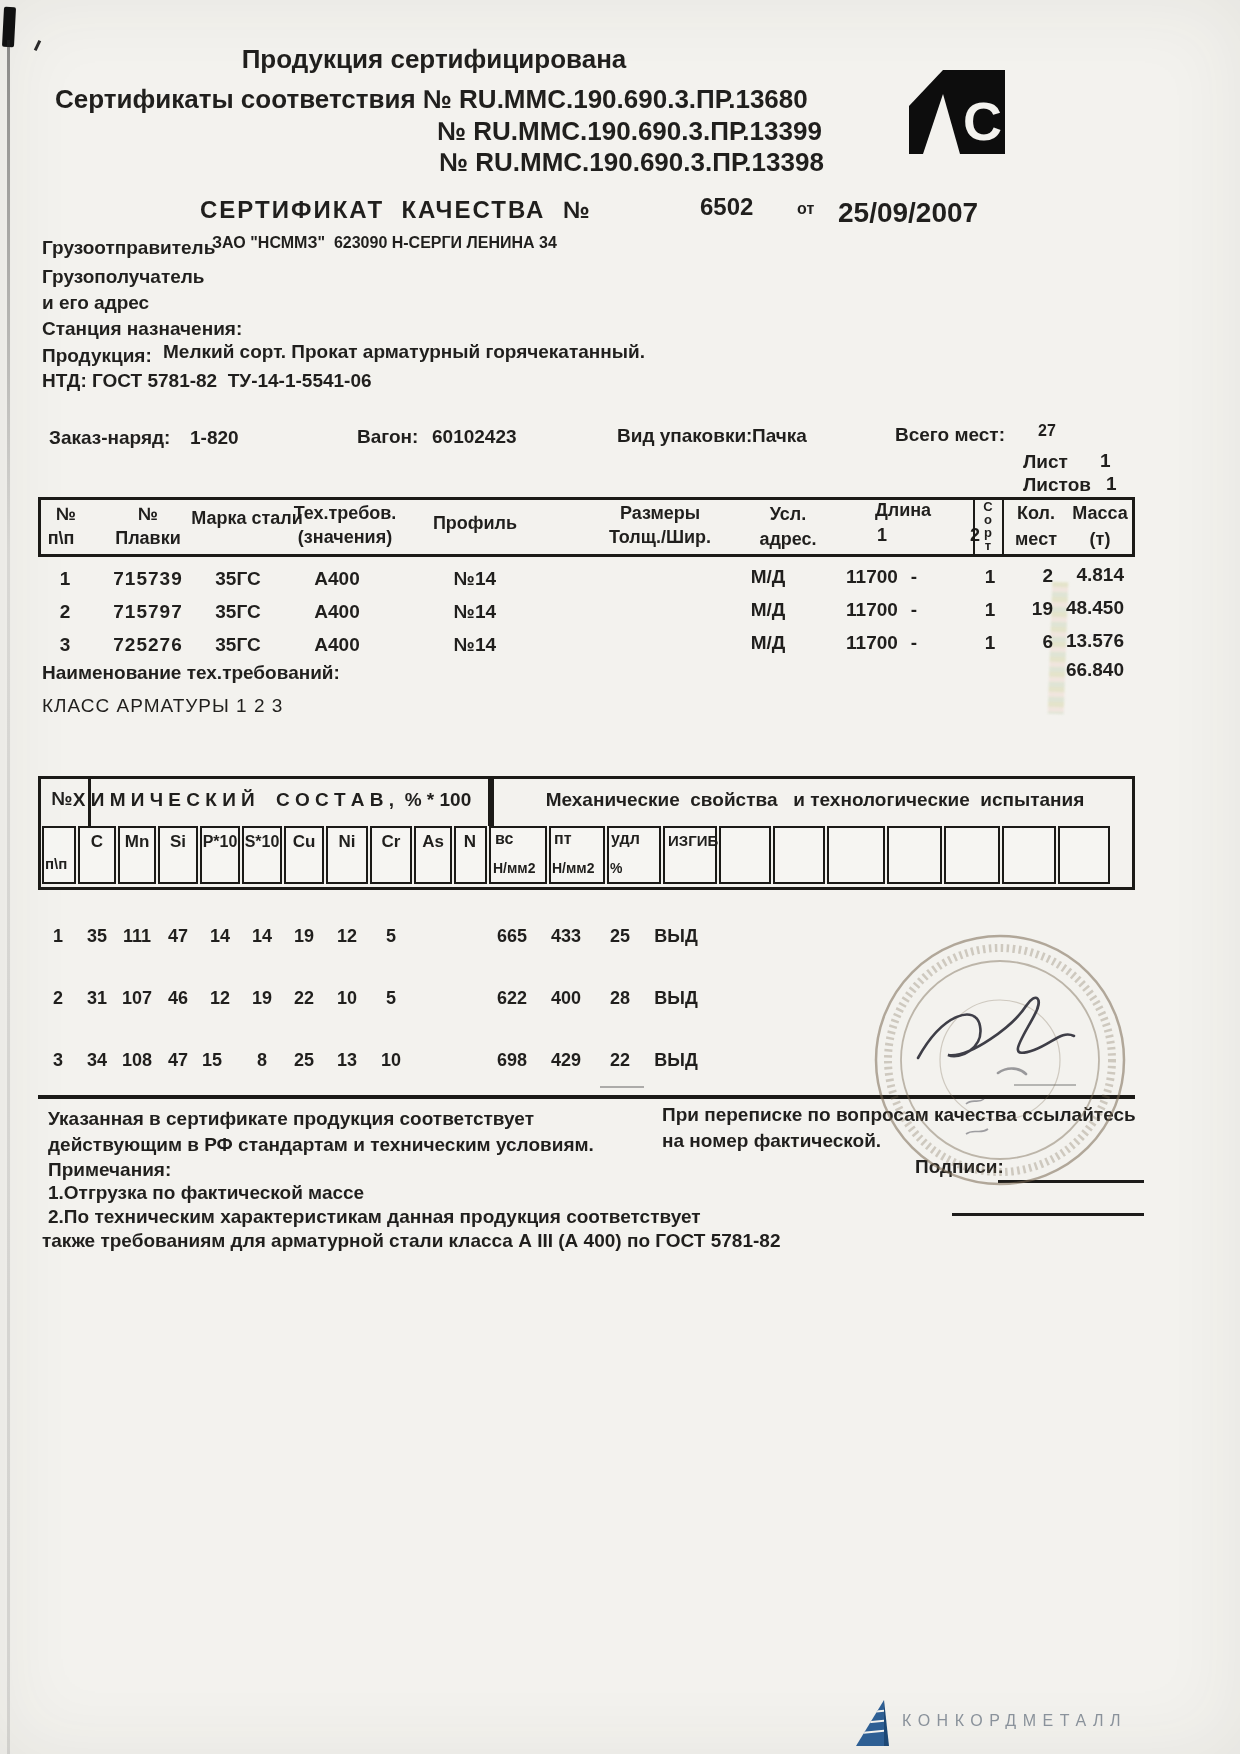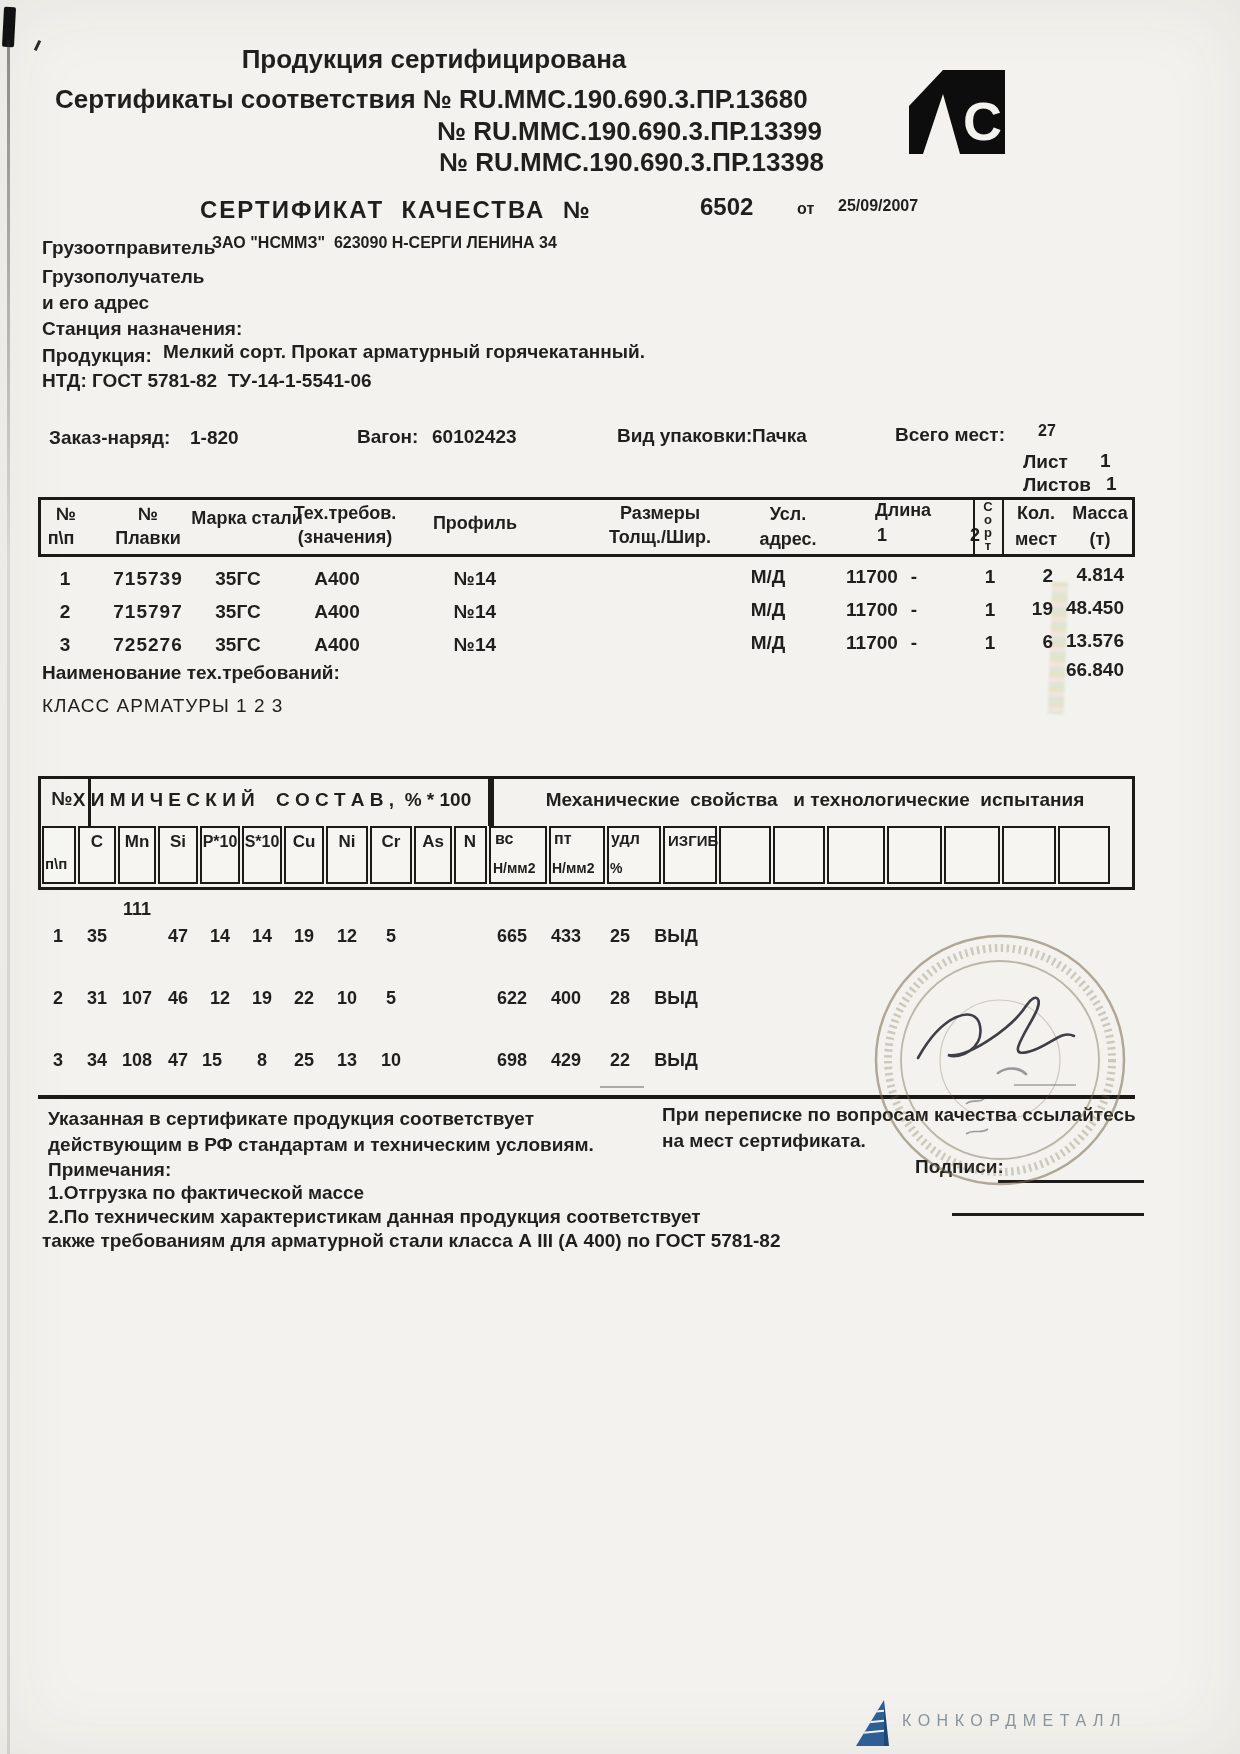--- a/index.html
+++ b/index.html
@@ -9,21 +9,21 @@
     font-family:"Liberation Sans", sans-serif;
     overflow:hidden;
     box-shadow: inset 0 0 80px rgba(60,55,45,0.07);
   }
   .s { position:absolute; white-space:pre; color:#201f1d; font-weight:700; }
   .w4 { font-weight:400; }
   .c { transform:translateX(-50%); }
   .r { transform:translateX(-100%); }
   .f13{font-size:13px}.f14{font-size:14px}.f15{font-size:15px}.f16{font-size:16px}
   .f17{font-size:17px}.f18{font-size:18px}.f19{font-size:19px}.f20{font-size:16px}
-  .f21{font-size:16px}.f24{font-size:24px}.f26{font-size:26px}.f27{font-size:26px}
+  .f21{font-size:28px}.f24{font-size:24px}.f26{font-size:26px}.f27{font-size:26px}
   .box  { position:absolute; border:3px solid #1b1a17; box-sizing:border-box; }
   .cbox { position:absolute; border:2.5px solid #1b1a17; box-sizing:border-box;
           top:826px; height:58px; background:rgba(255,255,255,0.28); }
   .vline,.hline { position:absolute; background:#1b1a17; }
   .ls1 { letter-spacing:1px; } .ls2 { letter-spacing:2px; }
   .sig-line { position:absolute; background:#1d1c1a; height:3px; }
   .artifact { position:absolute; }
 </style>
 </head>
 <body>
@@ -188,21 +188,21 @@
   <div class="cbox" style="left:719px;width:52px"></div>
   <div class="cbox" style="left:773px;width:52px"></div>
   <div class="cbox" style="left:827px;width:58px"></div>
   <div class="cbox" style="left:887px;width:55px"></div>
   <div class="cbox" style="left:944px;width:56px"></div>
   <div class="cbox" style="left:1002px;width:54px"></div>
   <div class="cbox" style="left:1058px;width:52px"></div>
 
   <span class="s c f18" style="left:58px;top:926px">1</span>
   <span class="s c f18" style="left:97px;top:926px">35</span>
-  <span class="s c f18" style="left:137px;top:899px">111</span>
+  <span class="s c f18" style="left:137px;top:926px">111</span>
   <span class="s c f18" style="left:178px;top:926px">47</span>
   <span class="s c f18" style="left:220px;top:926px">14</span>
   <span class="s c f18" style="left:262px;top:926px">14</span>
   <span class="s c f18" style="left:304px;top:926px">19</span>
   <span class="s c f18" style="left:347px;top:926px">12</span>
   <span class="s c f18" style="left:391px;top:926px">5</span>
   <span class="s c f18" style="left:512px;top:926px">665</span>
   <span class="s c f18" style="left:566px;top:926px">433</span>
   <span class="s c f18" style="left:620px;top:926px">25</span>
   <span class="s c f18" style="left:676px;top:926px">ВЫД</span>
@@ -240,21 +240,21 @@
   <div class="hline" style="left:38px;top:1095px;width:1097px;height:4px"></div>
 
   <span class="s f19" style="left:48px;top:1108px">Указанная в сертификате продукция соответствует</span>
   <span class="s f19" style="left:48px;top:1134px">действующим в РФ стандартам и техническим условиям.</span>
   <span class="s f19" style="left:48px;top:1159px">Примечания:</span>
   <span class="s f19" style="left:48px;top:1182px">1.Отгрузка по фактической массе</span>
   <span class="s f19" style="left:48px;top:1206px">2.По техническим характеристикам данная продукция соответствует</span>
   <span class="s f19" style="left:42px;top:1230px">также требованиям для арматурной стали класса А III (А 400) по ГОСТ 5781-82</span>
 
   <span class="s f19" style="left:662px;top:1104px">При переписке по вопросам качества ссылайтесь</span>
-  <span class="s f19" style="left:662px;top:1130px">на мест сертификата.</span>
+  <span class="s f19" style="left:662px;top:1130px">на номер фактической.</span>
   <span class="s f19" style="left:915px;top:1156px">Подписи:</span>
   <div class="sig-line" style="left:998px;top:1180px;width:146px"></div>
   <div class="sig-line" style="left:952px;top:1213px;width:192px"></div>
 
   <svg style="position:absolute;left:848px;top:908px;pointer-events:none" width="312" height="312" viewBox="0 0 312 312">
     <g fill="none" stroke="#7a6a54">
       <circle cx="152" cy="152" r="124" stroke-width="2.5" opacity="0.55"></circle>
       <circle cx="152" cy="152" r="99" stroke-width="1.8" opacity="0.45"></circle>
       <circle cx="152" cy="152" r="112" stroke-width="8" stroke-dasharray="2.5 3.5" opacity="0.3"></circle>
       <circle cx="152" cy="152" r="60" stroke-width="1.2" opacity="0.3"></circle>

